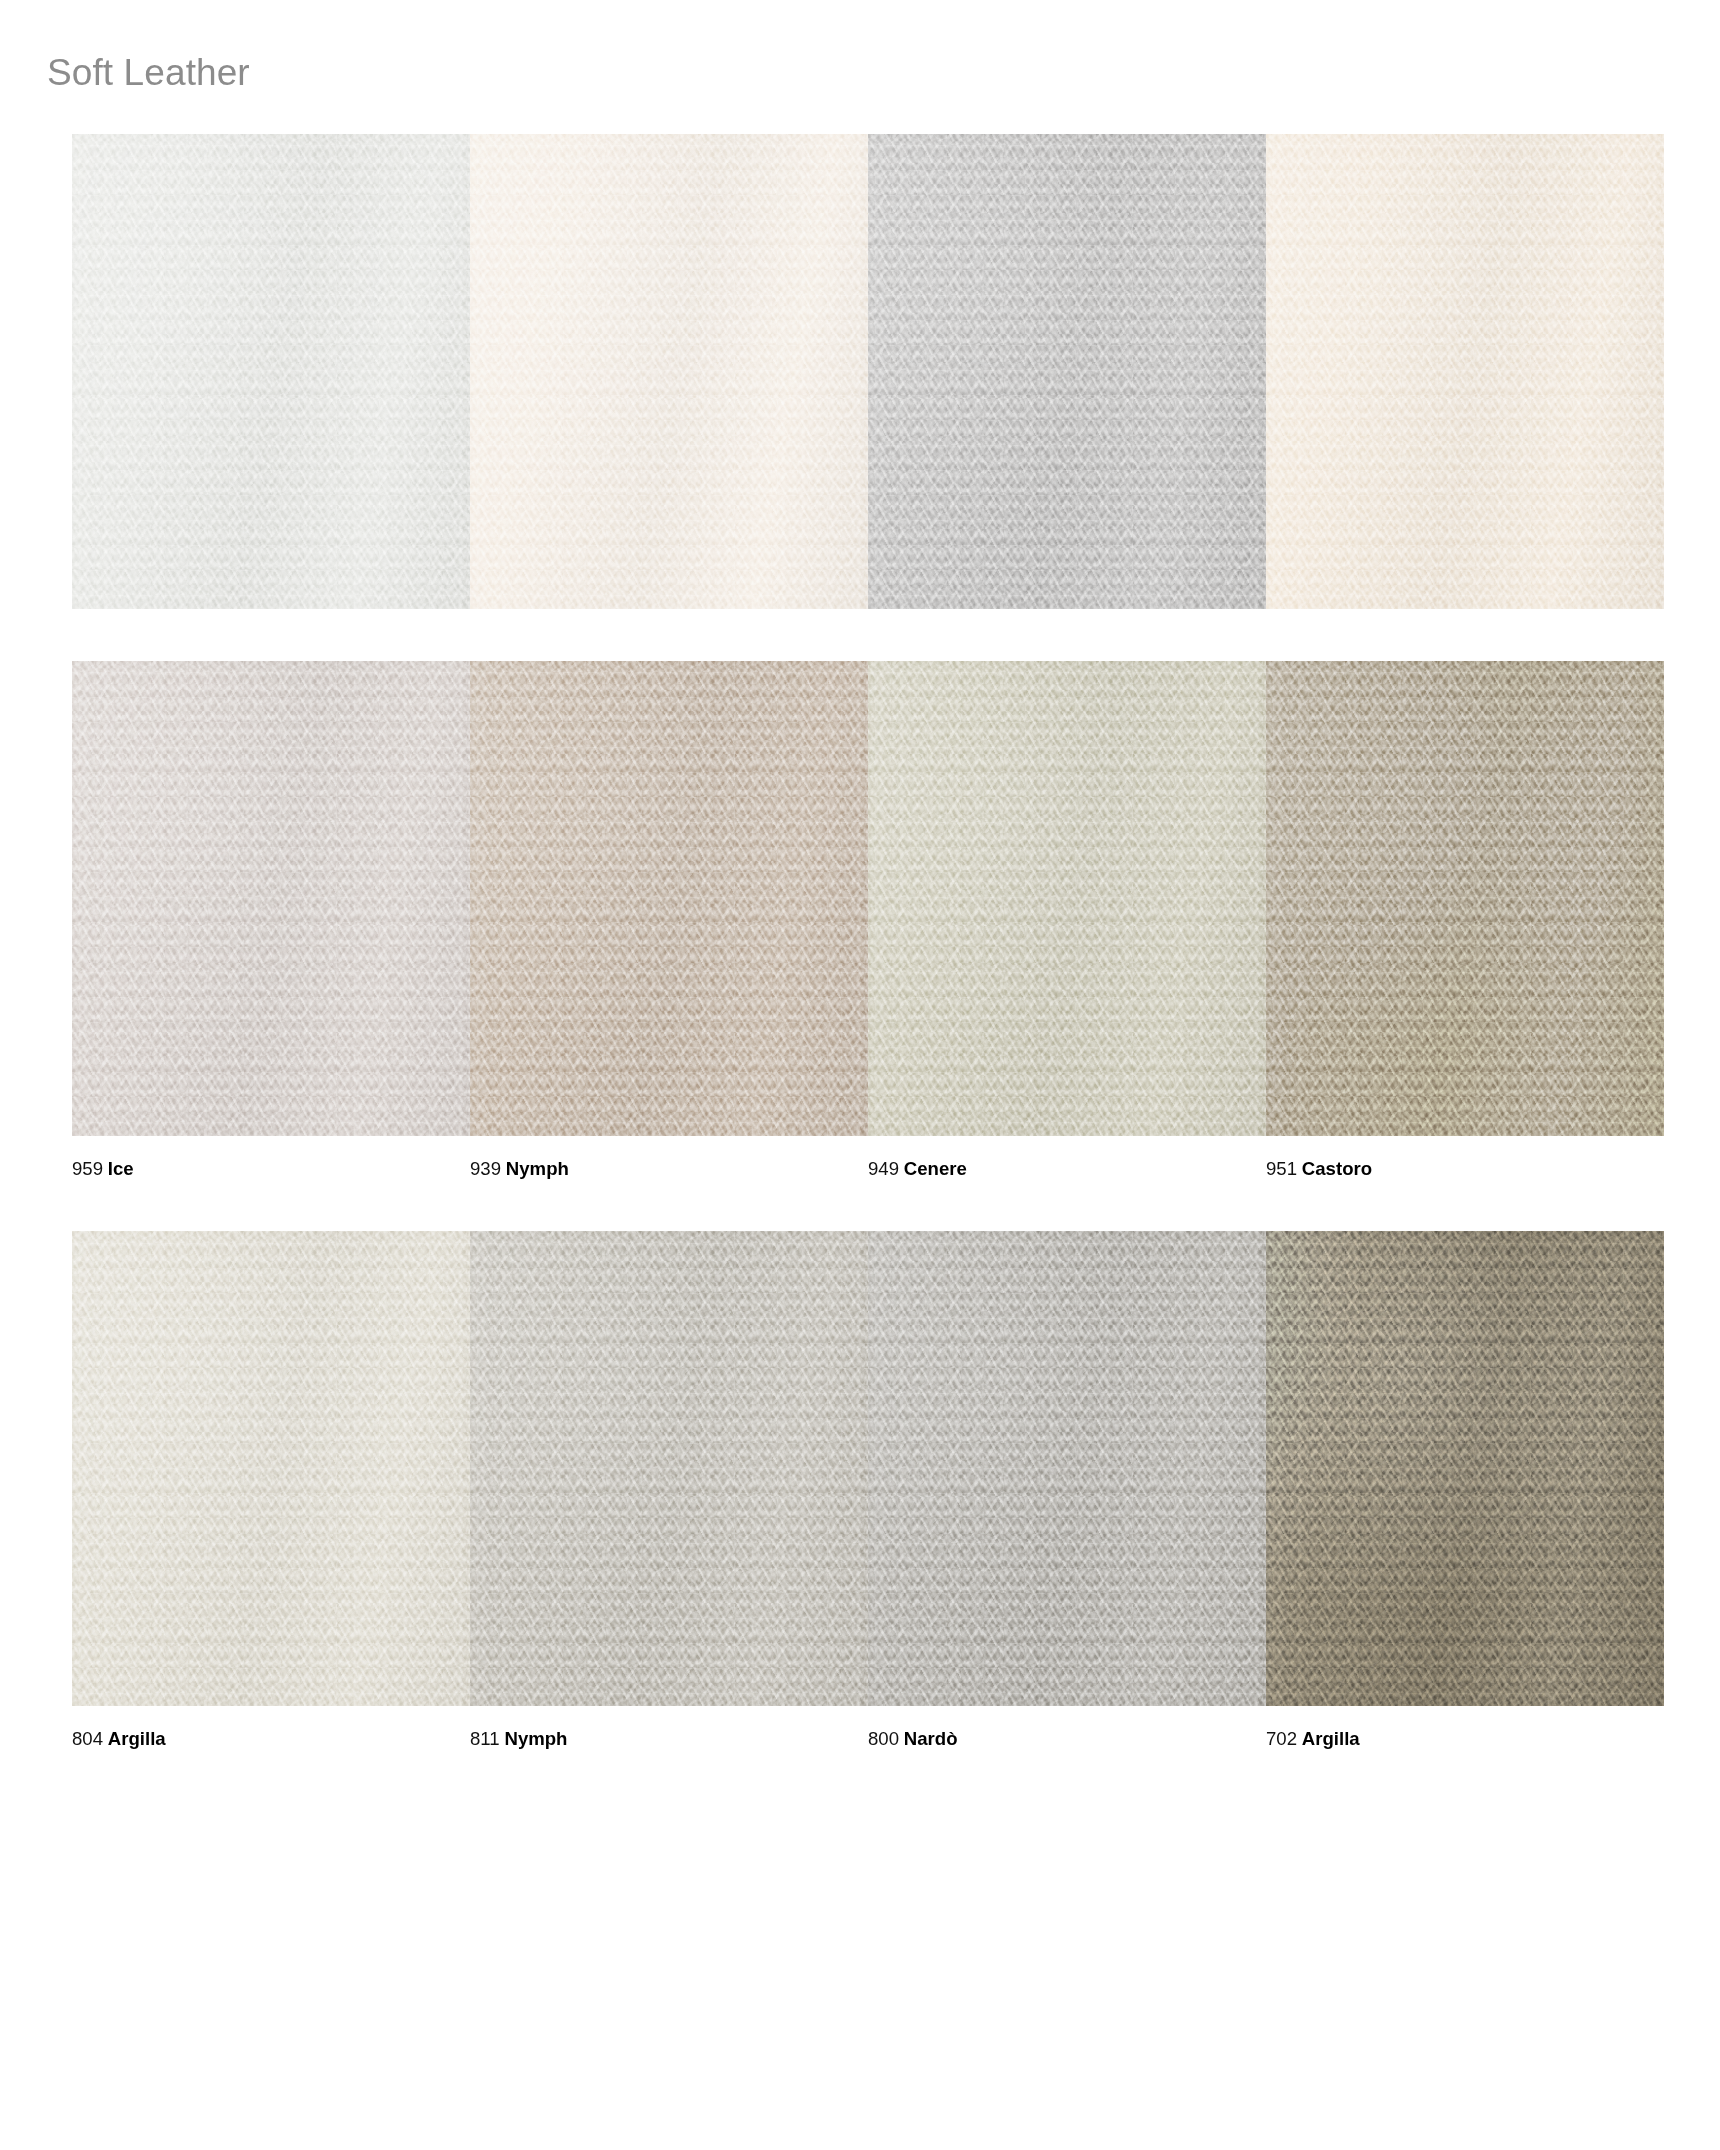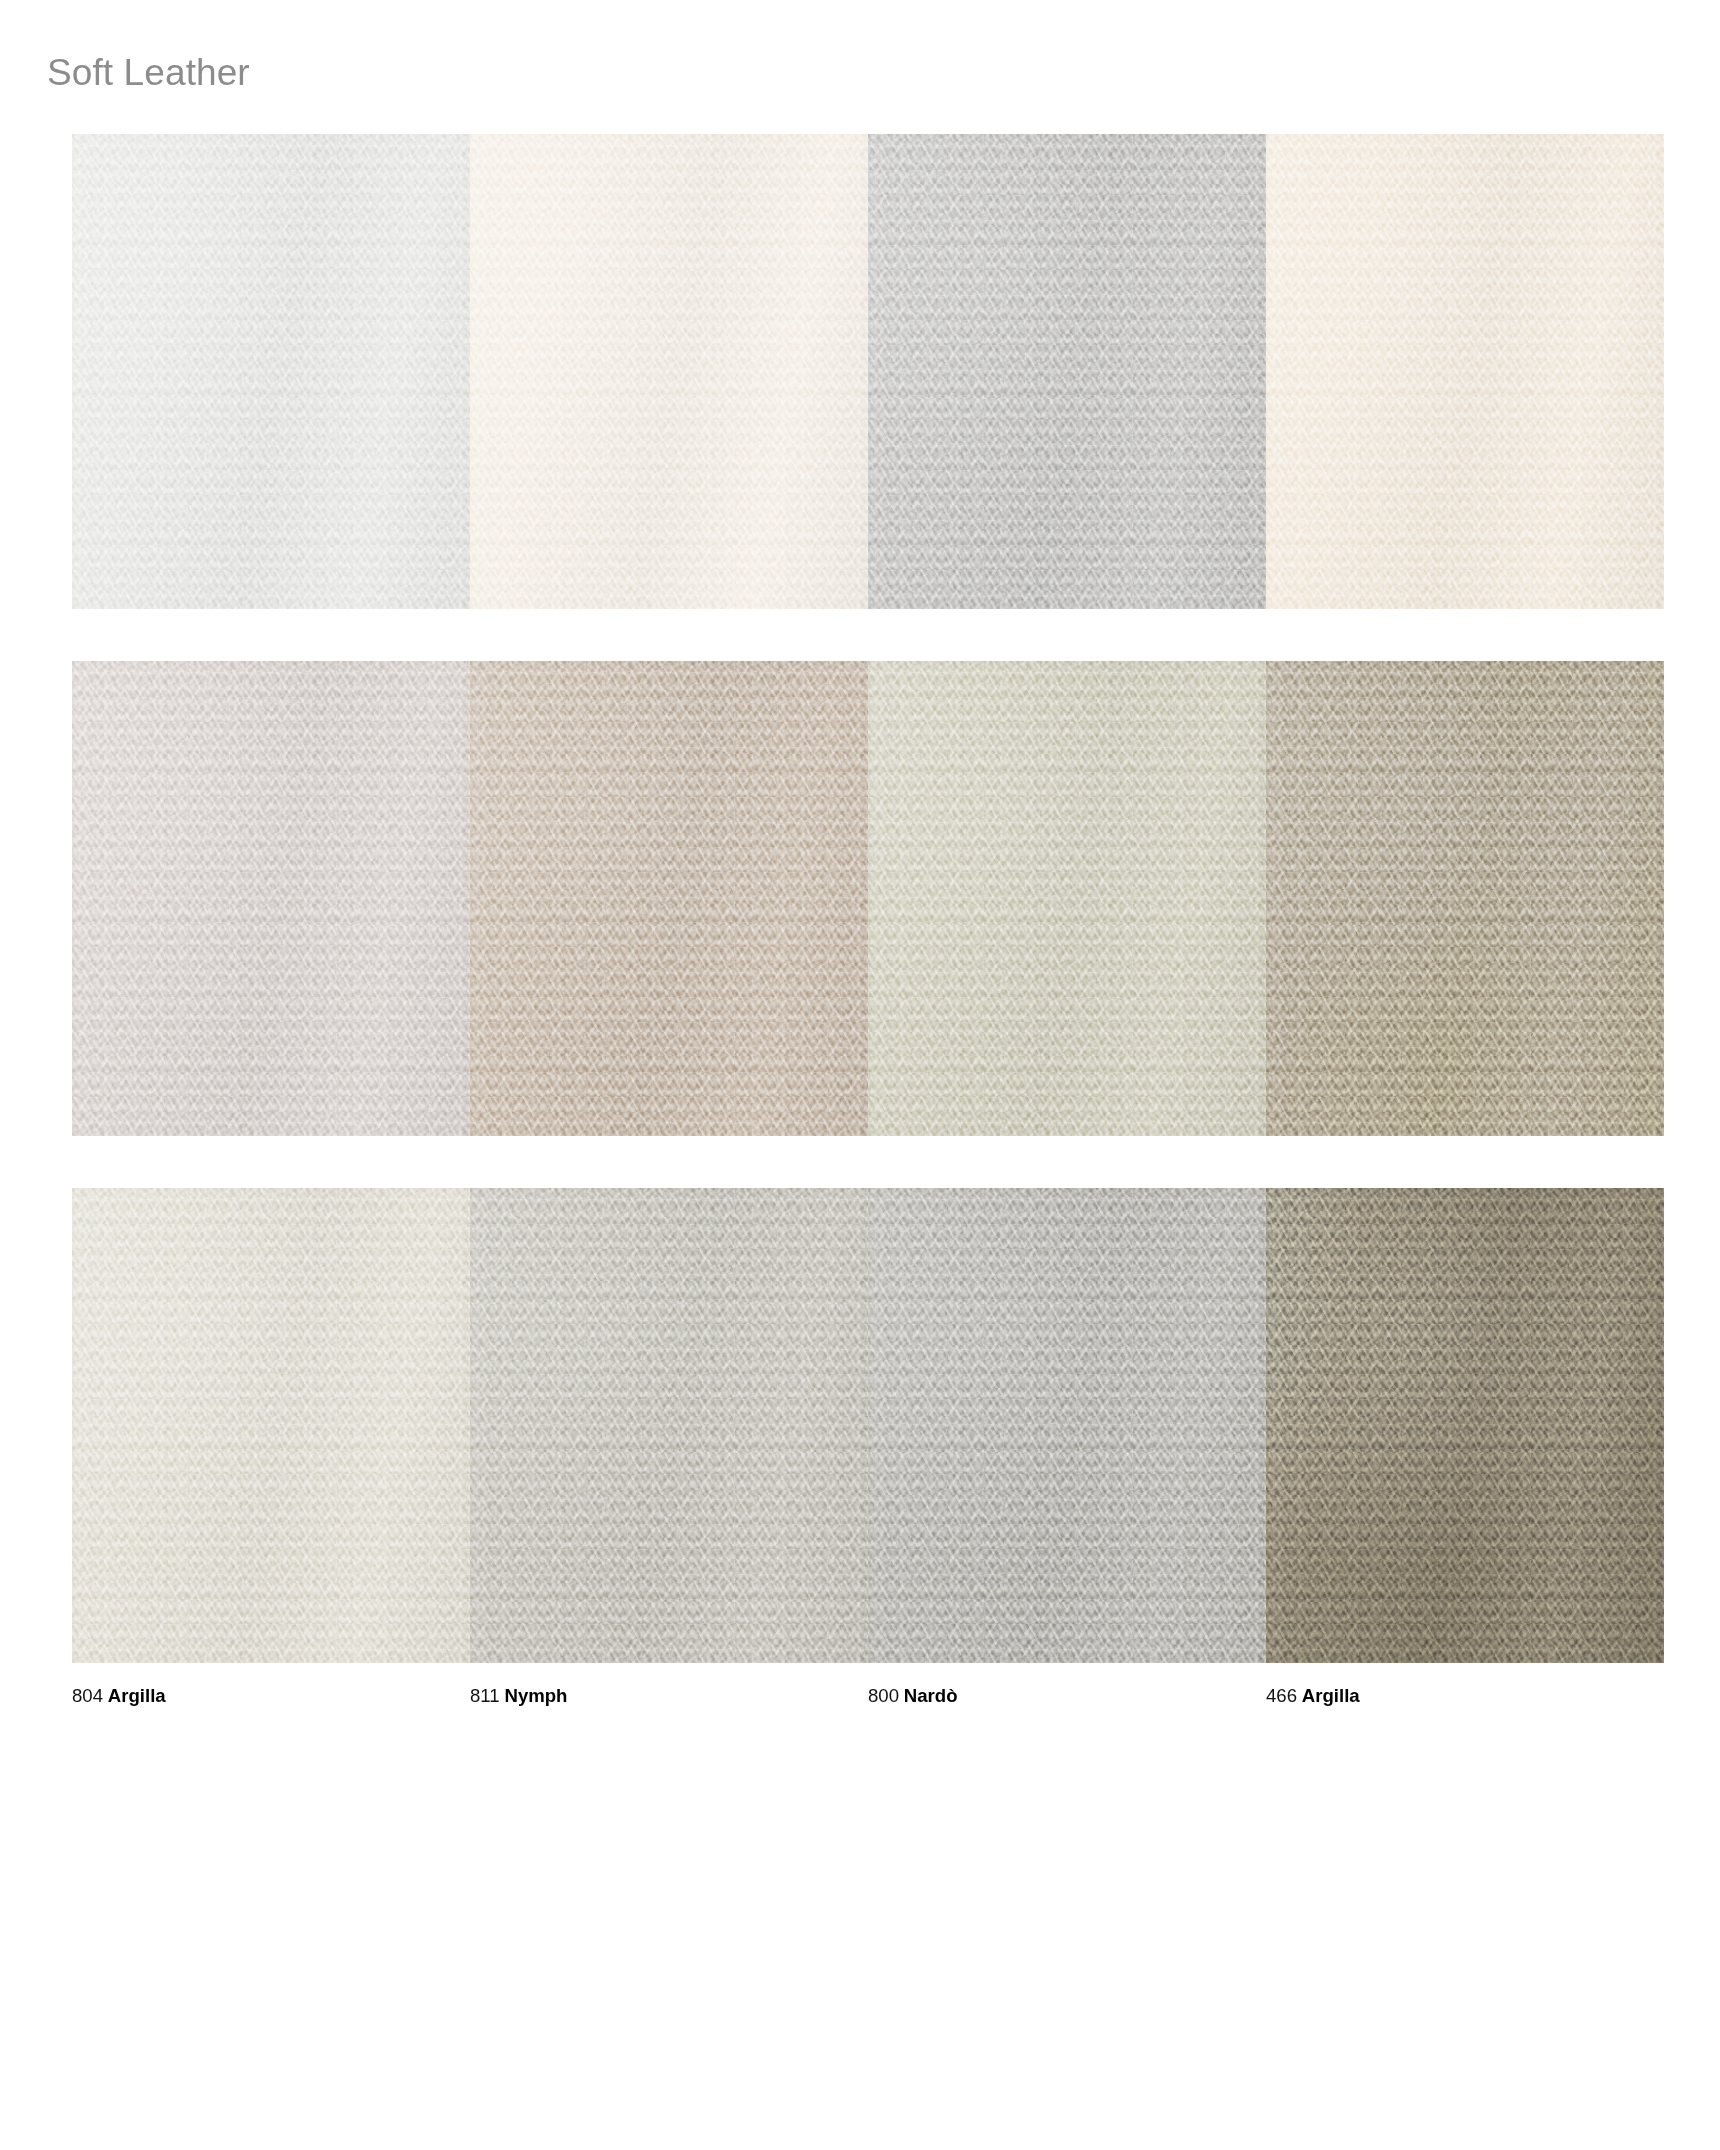--- a/index.html
+++ b/index.html
@@ -202,20 +202,34 @@
           <div class="sheen"></div>
           <div class="grain"></div>
           <div class="grain2"></div>
         </div>
         <div class="swatch-cell" style="background-color: rgb(155, 142, 118);">
           <div class="sheen"></div>
           <div class="grain"></div>
           <div class="grain2"></div>
         </div>
       </div>
+      <div class="caption-row">
+        <div class="caption-cell">
+          <span class="caption-code">959</span><span class="caption-name">Ice</span>
+        </div>
+        <div class="caption-cell">
+          <span class="caption-code">939</span><span class="caption-name">Nymph</span>
+        </div>
+        <div class="caption-cell">
+          <span class="caption-code">949</span><span class="caption-name">Cenere</span>
+        </div>
+        <div class="caption-cell">
+          <span class="caption-code">951</span><span class="caption-name">Castoro</span>
+        </div>
+      </div>
     </div>
 
     <div class="swatch-row">
       <div class="swatch-strip">
         <div class="swatch-cell" style="background-color: rgb(218, 214, 201);">
           <div class="sheen"></div>
           <div class="grain"></div>
           <div class="grain2"></div>
         </div>
         <div class="swatch-cell" style="background-color: rgb(183, 179, 169);">
@@ -238,20 +252,20 @@
         <div class="caption-cell">
           <span class="caption-code">804</span><span class="caption-name">Argilla</span>
         </div>
         <div class="caption-cell">
           <span class="caption-code">811</span><span class="caption-name">Nymph</span>
         </div>
         <div class="caption-cell">
           <span class="caption-code">800</span><span class="caption-name">Nardò</span>
         </div>
         <div class="caption-cell">
-          <span class="caption-code">466</span><span class="caption-name">Argilla</span>
+          <span class="caption-code">702</span><span class="caption-name">Argilla</span>
         </div>
       </div>
     </div>
 
   </div>
 </div>
 
 
 </body></html>

